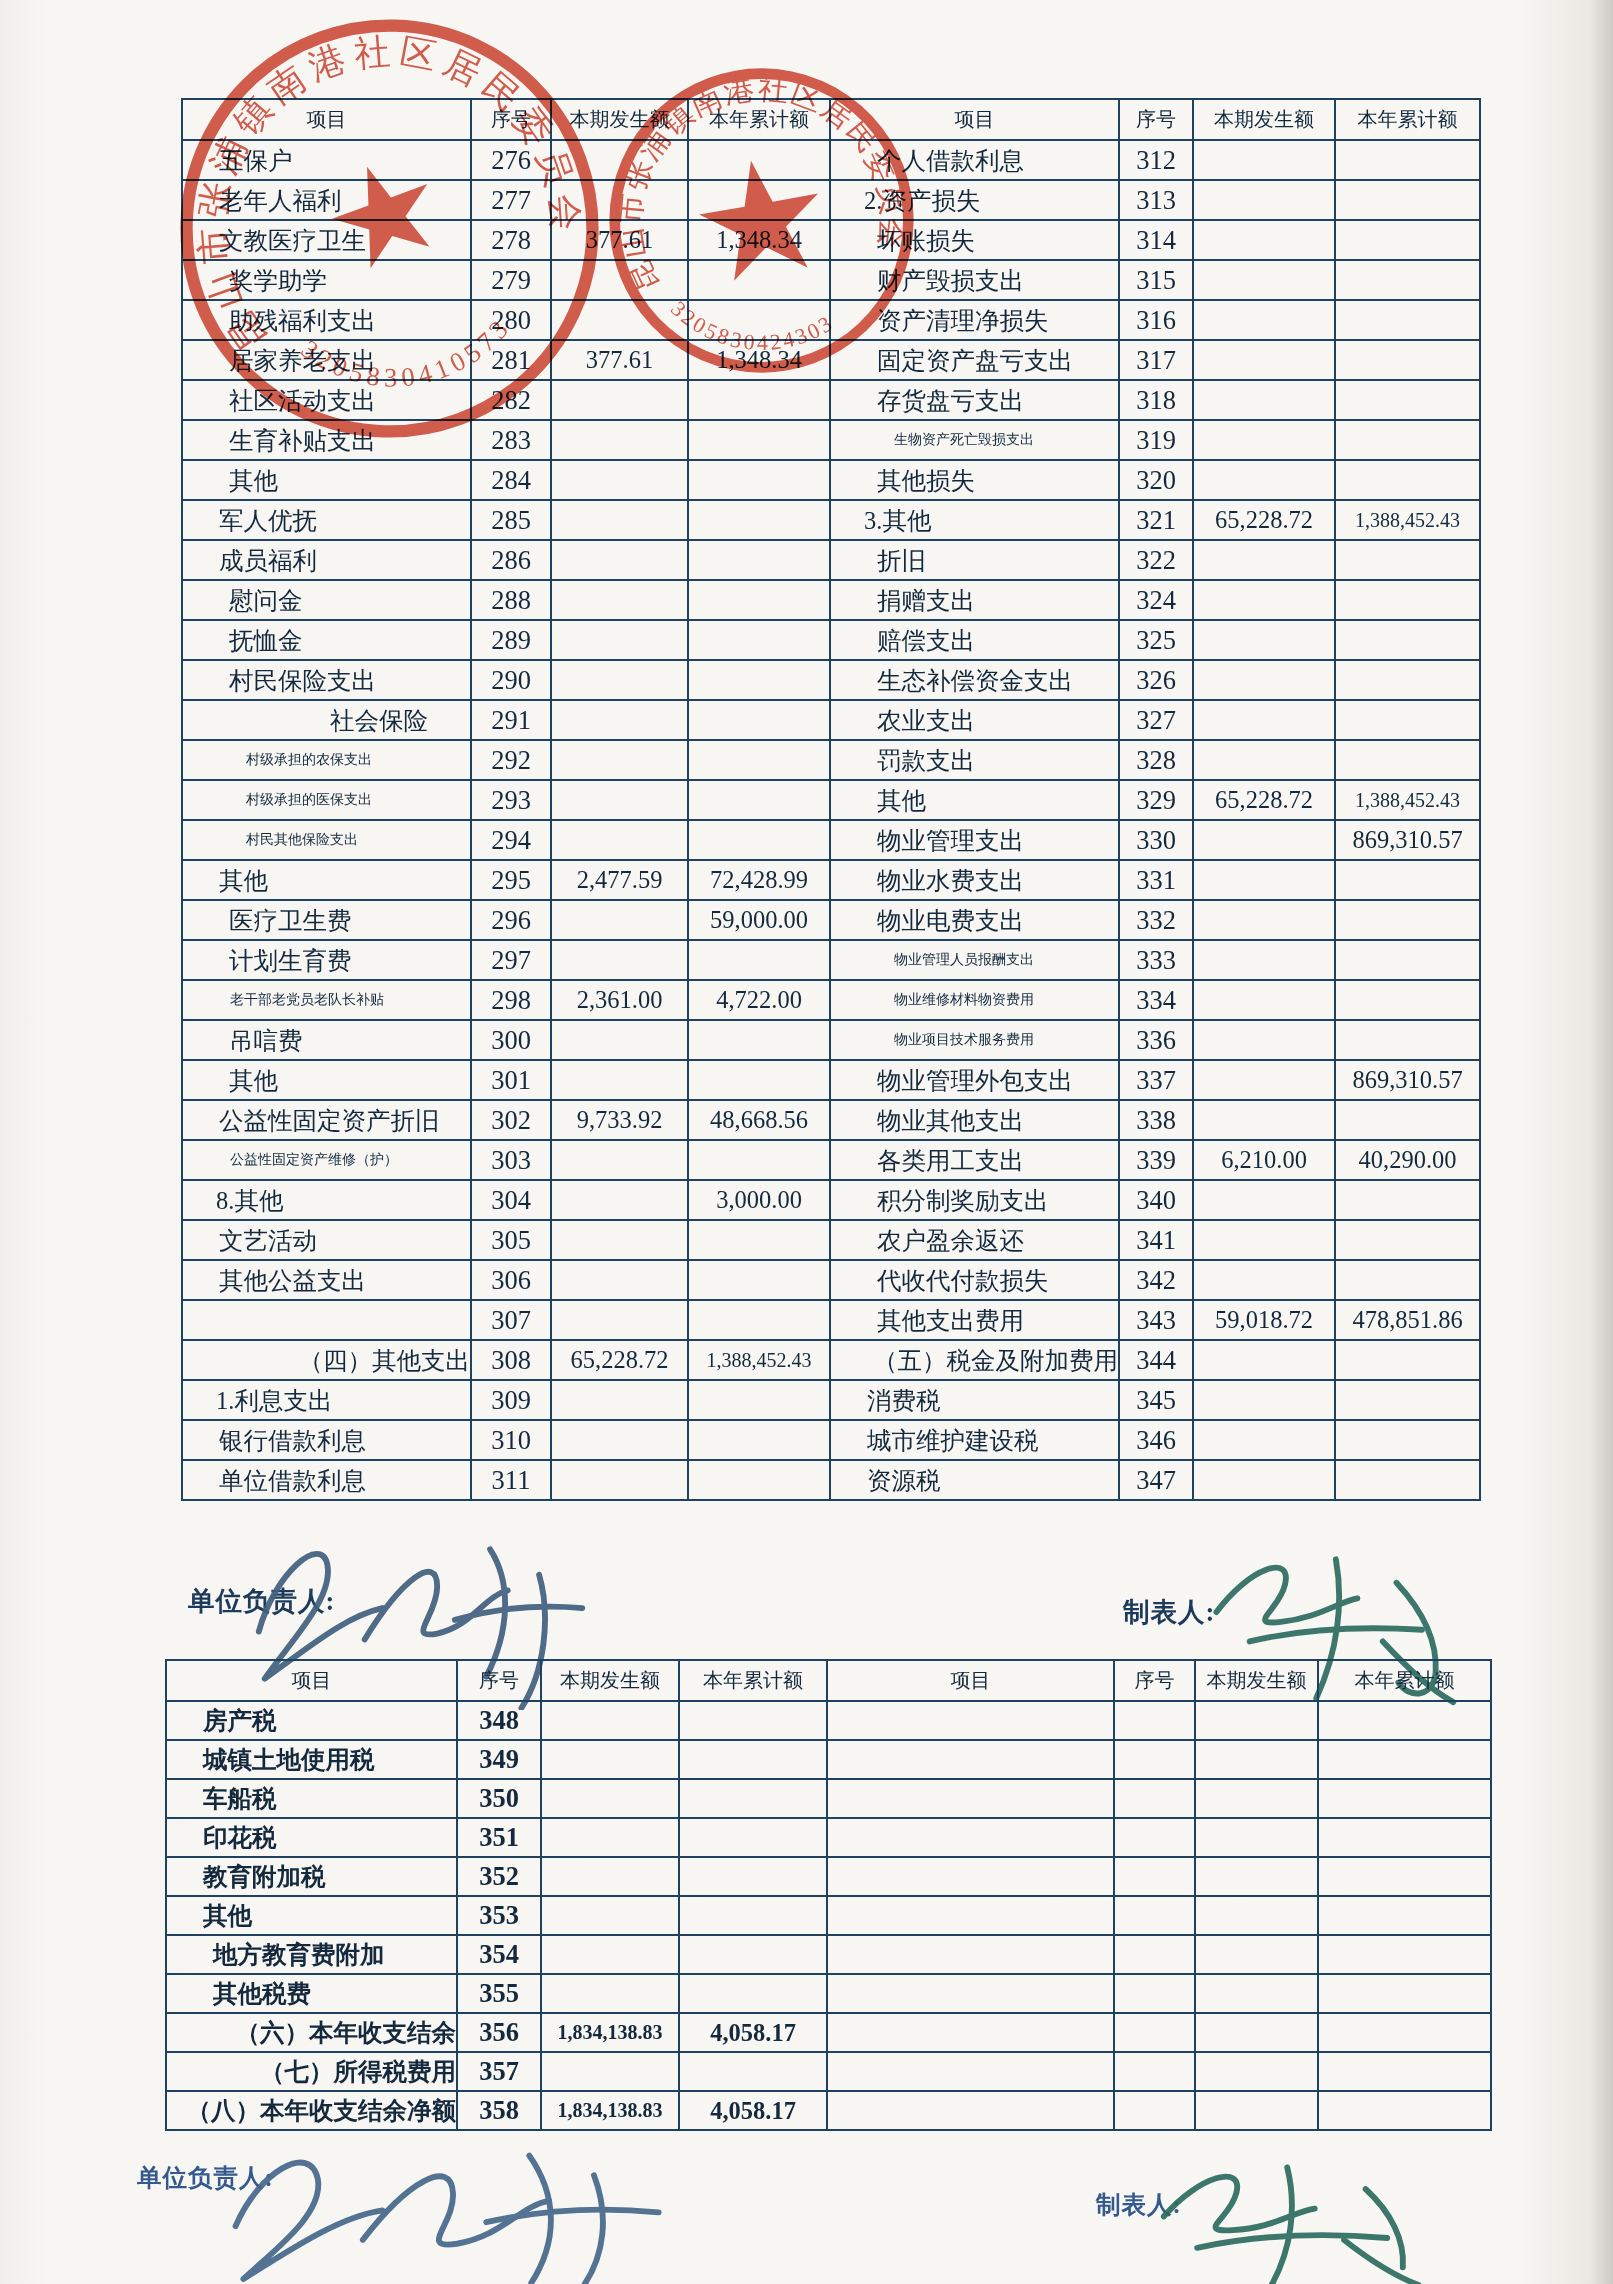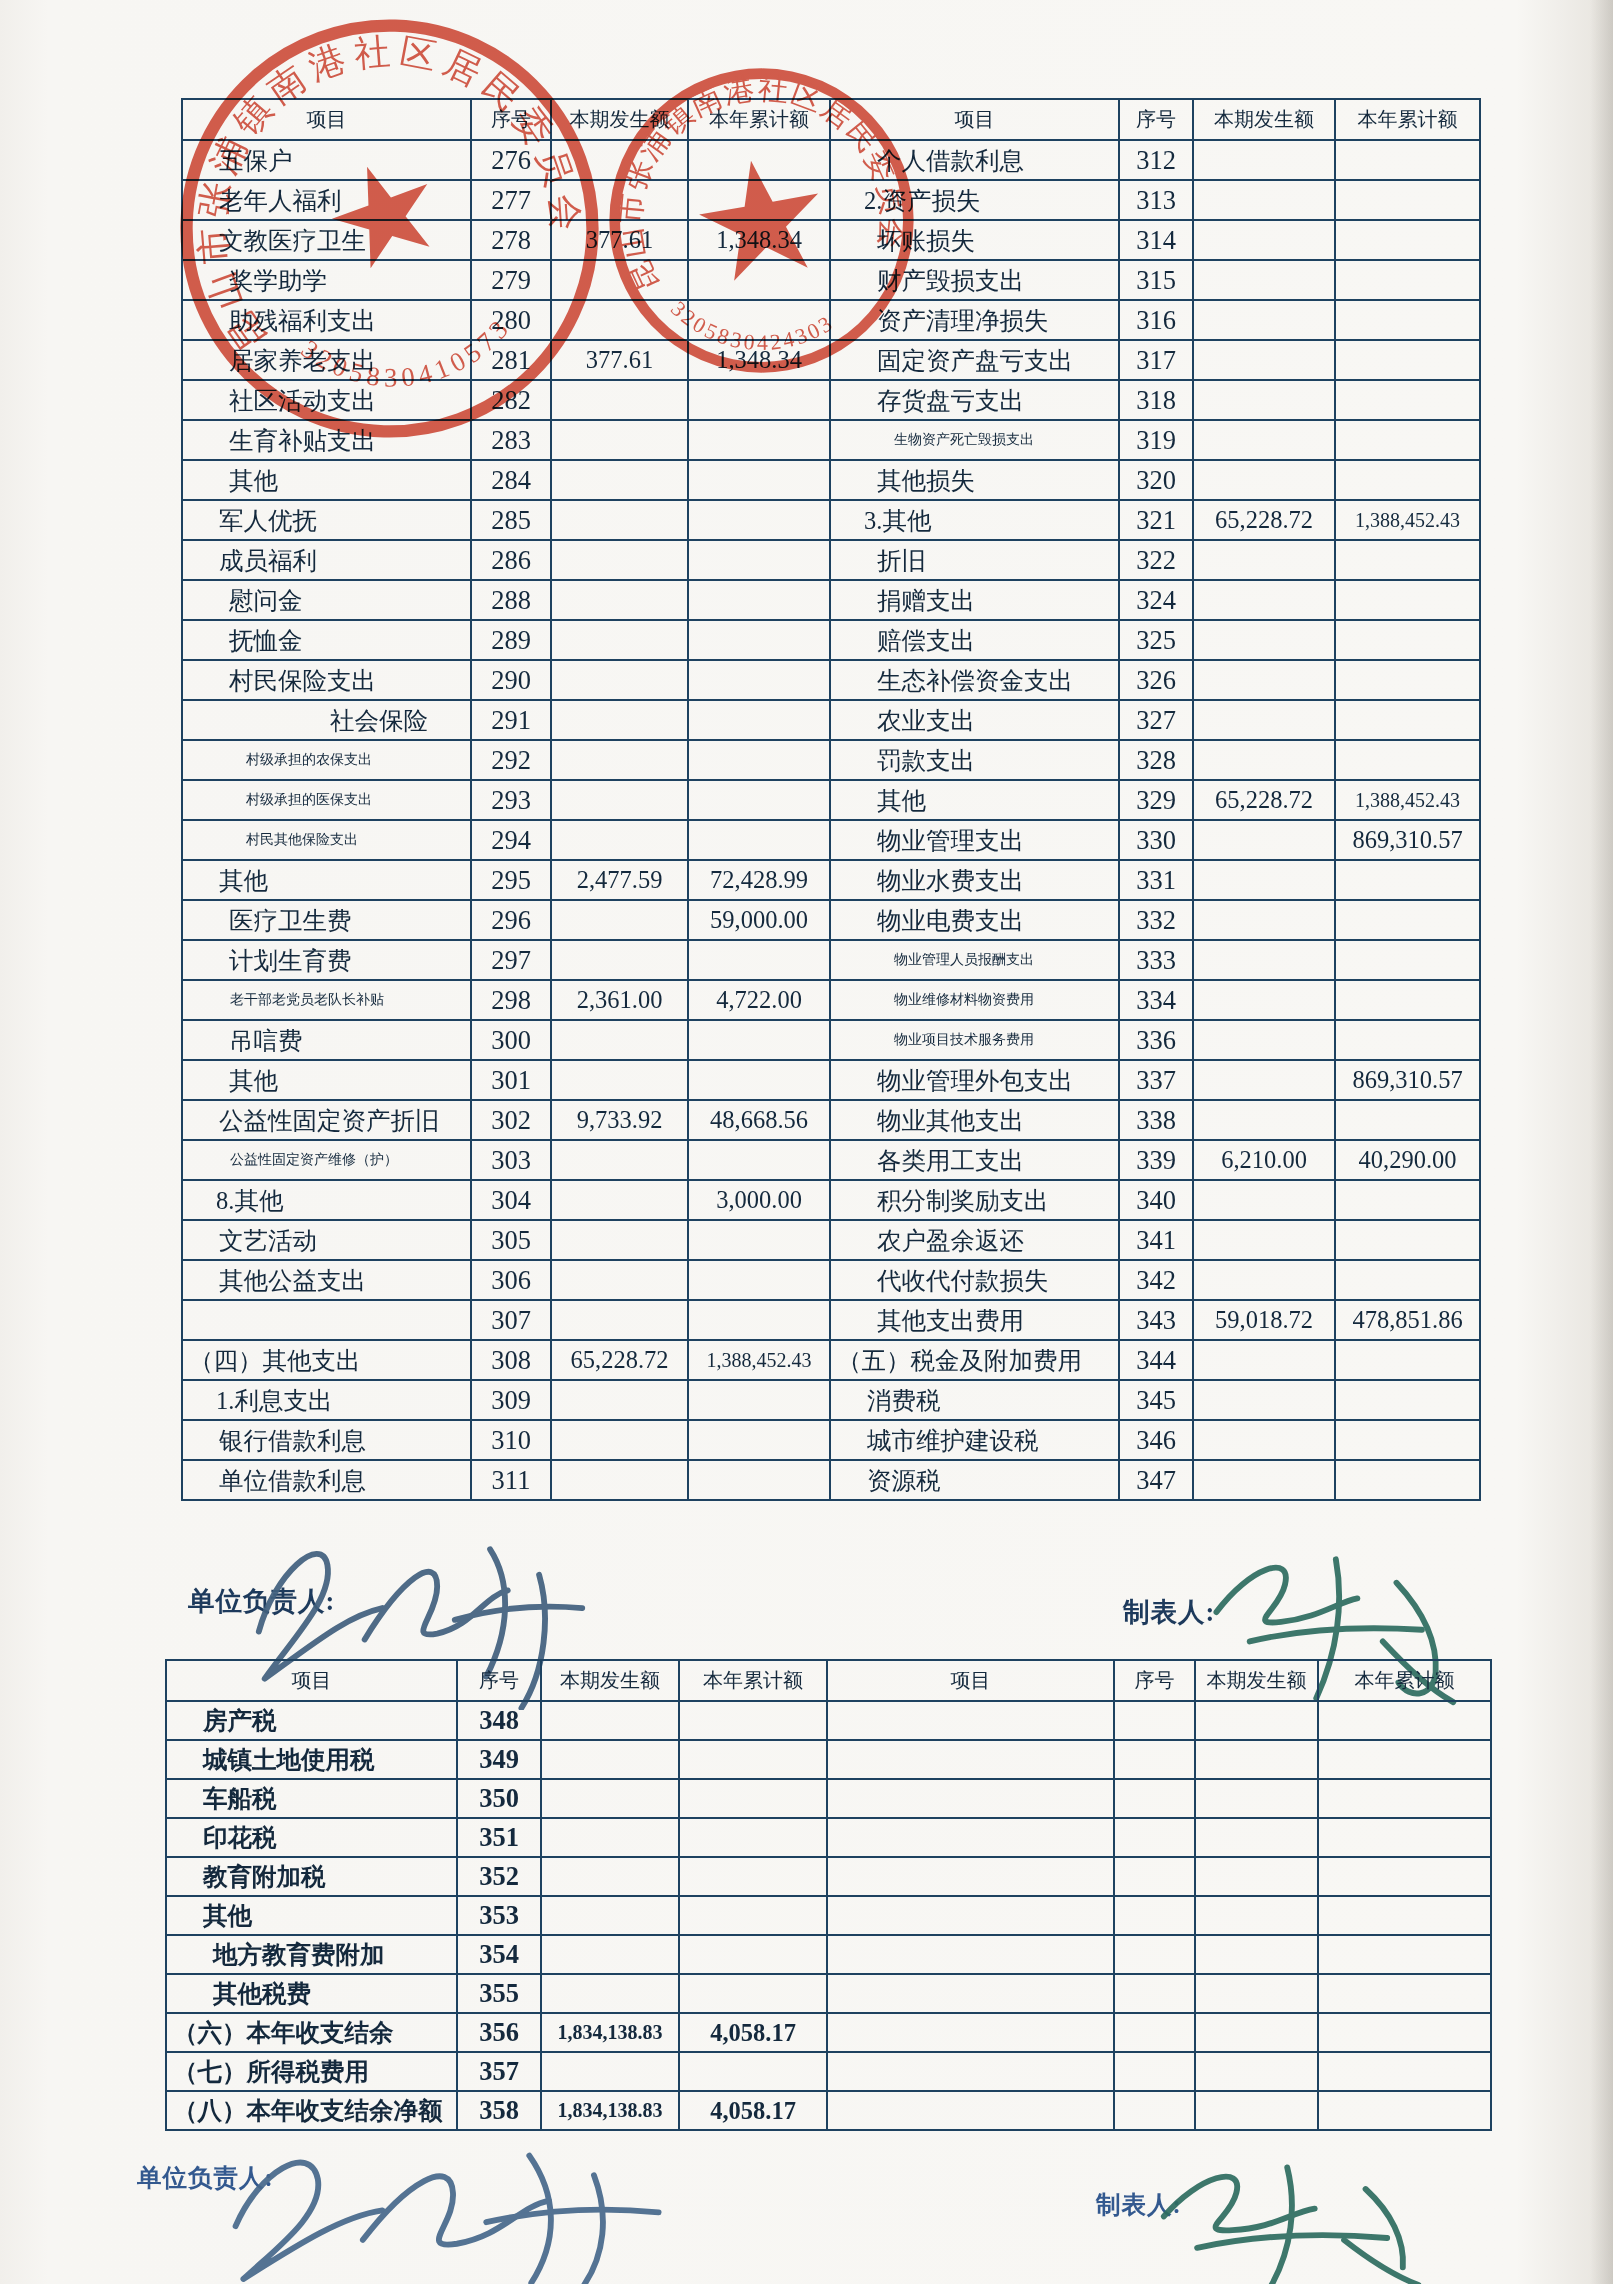--- a/index.html
+++ b/index.html
@@ -15,21 +15,21 @@
     padding:0;margin:0;overflow:hidden;white-space:nowrap;vertical-align:middle;}
   table.grid th{font-weight:normal;font-size:20px;text-align:center;}
   .t1{left:181px;top:98px;width:1299px;}
   .t1 thead tr{height:41px;}
   .t1 tbody tr{height:40px;}
   .t2{left:165px;top:1659px;width:1325px;}
   .t2 thead tr{height:41px;}
   .t2 tbody tr{height:39px;font-weight:bold;}
   td.item{font-size:24.5px;text-align:left;}
   td.item.sm{font-size:14px;margin-left:28px;}
-  td.item.lv0{padding-left:5.9px;}
+  td.item.lv0{padding-left:5.9px;text-align:right;}
   td.item.lv1{padding-left:33px;}
   td.item.lv2{padding-left:36px;}
   td.item.lv3{padding-left:46px;}
   td.item.lv4{padding-left:147px;margin-left:44px;}
   td.item.sm.lv3{padding-left:63px;}
   td.item.sm.lv2{padding-left:47px;}
   td.sn{font-size:26.5px;text-align:center;}
   td.amt{font-size:24.5px;text-align:center;}
   td.amt.tight{font-size:20px;}
   .label{position:absolute;font-size:26.5px;font-weight:bold;letter-spacing:1px;}

